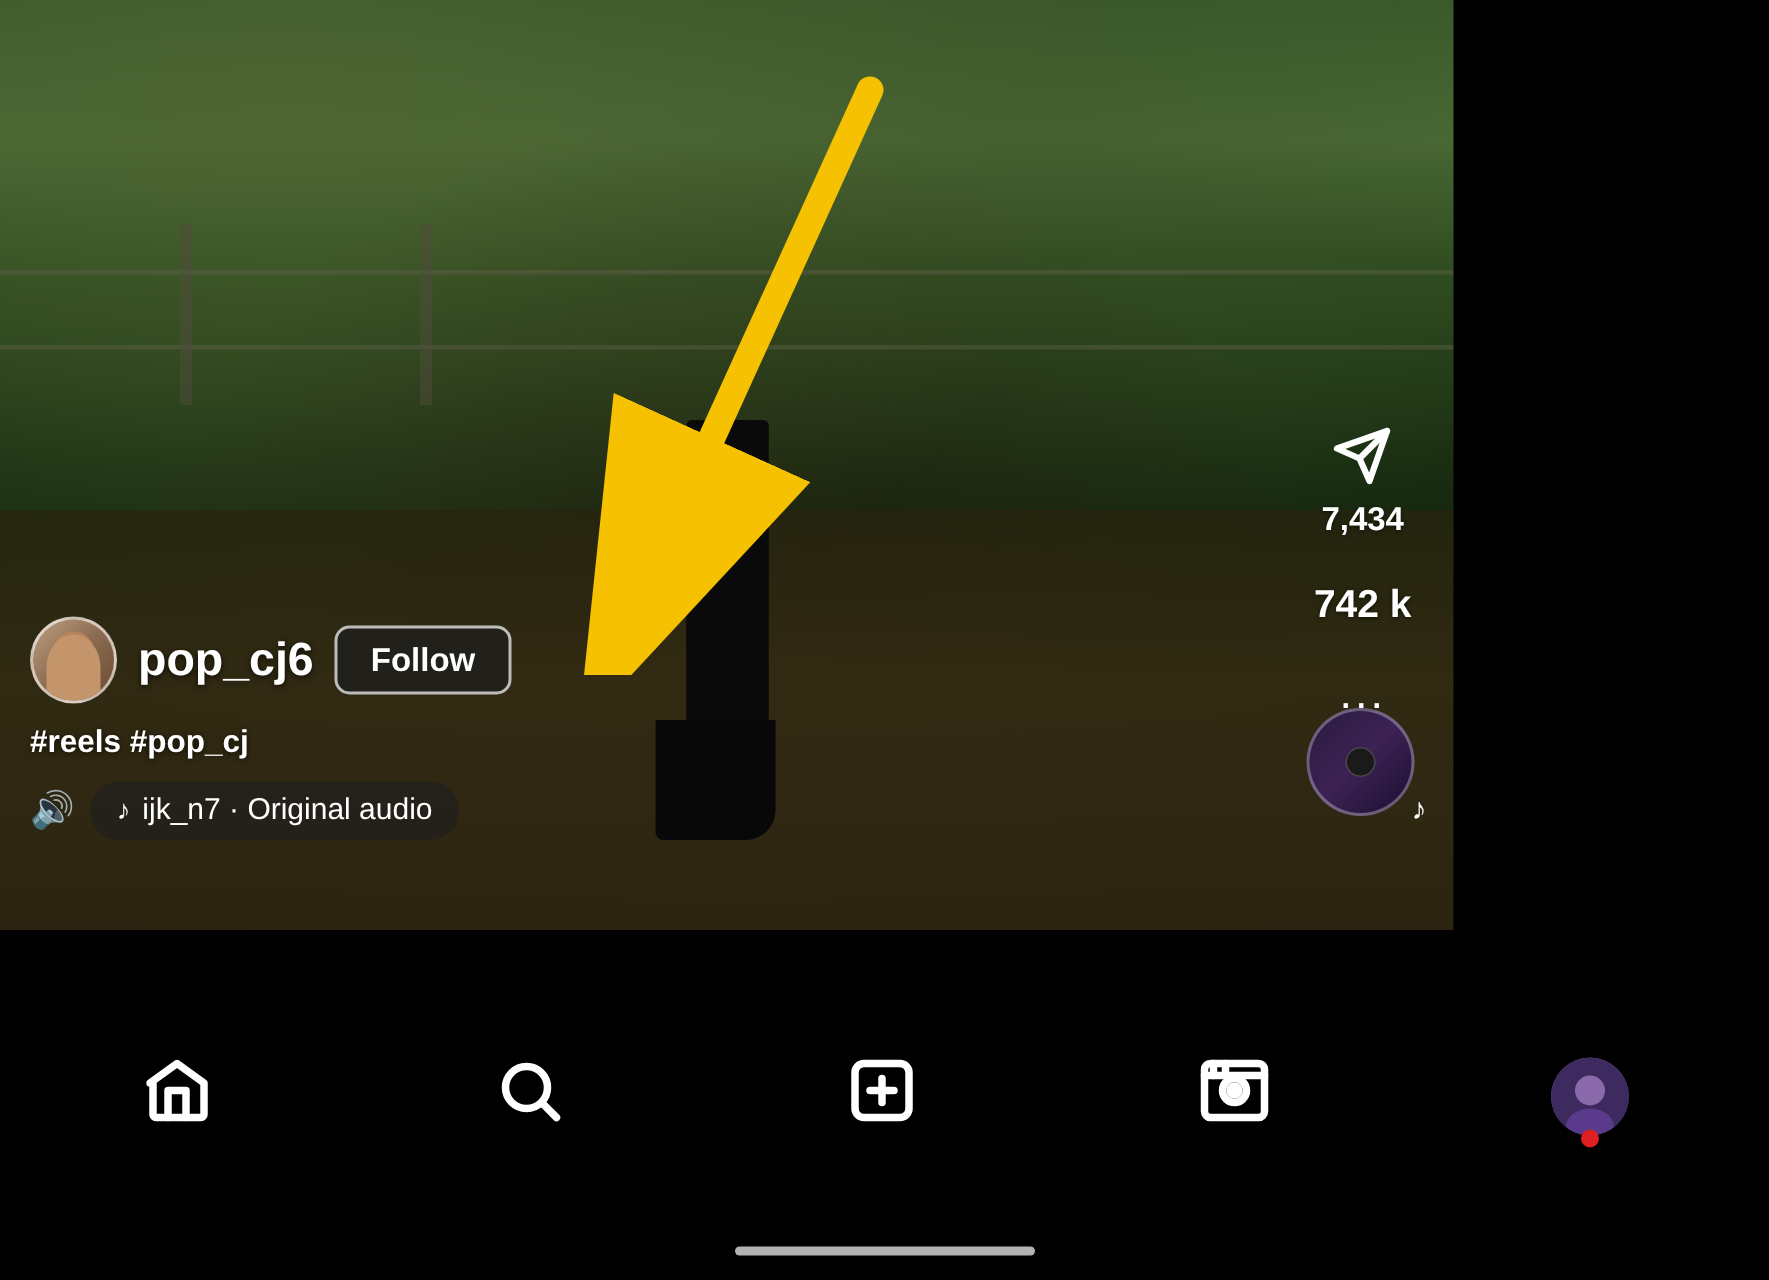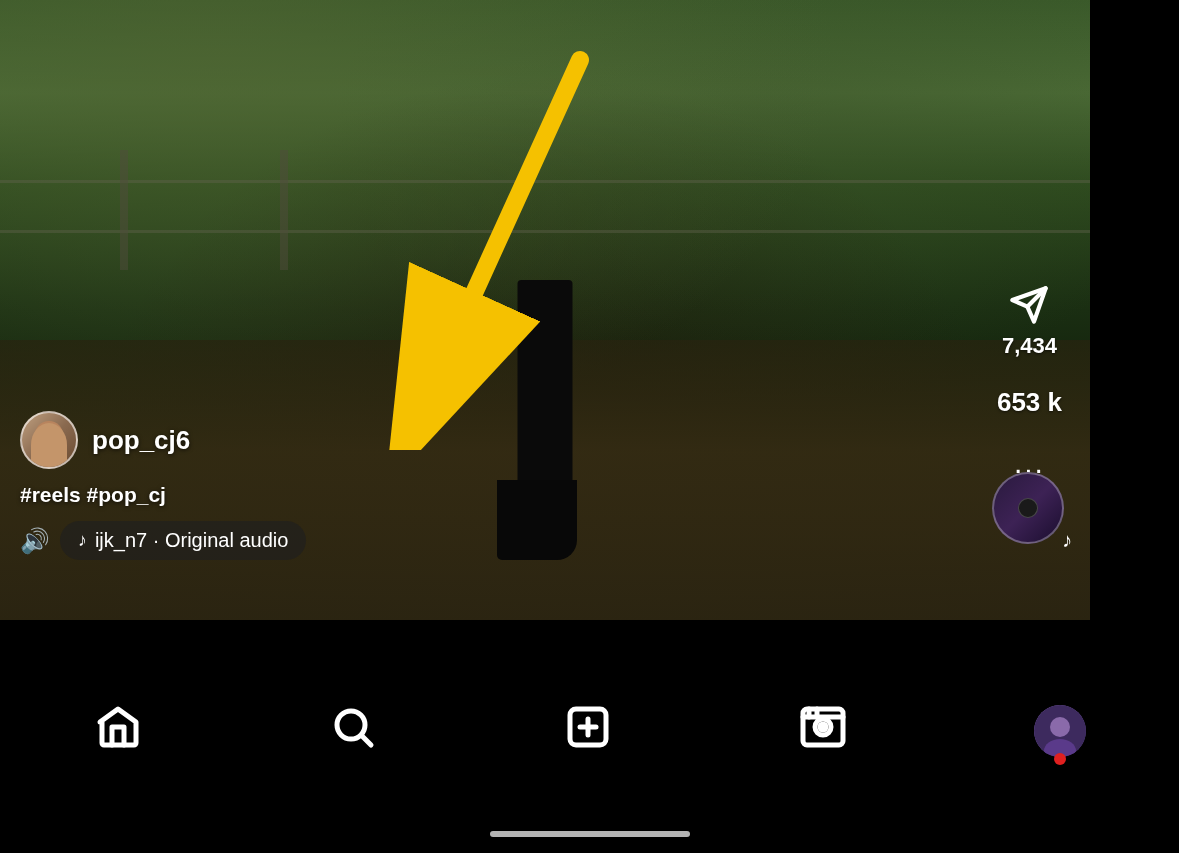--- a/index.html
+++ b/index.html
@@ -11,21 +11,21 @@
       font-family: -apple-system, BlinkMacSystemFont, 'Helvetica Neue', Arial, sans-serif;
       overflow: hidden;
       position: relative;
     }
 
     
     .video-area {
       position: absolute;
       top: 0;
       left: 0;
-      width: 1090px;
+      width: 969px;
       height: 620px;
       background: linear-gradient(
         180deg,
         #3a5a2a 0%,
         #4a6a35 15%,
         #2d4a1e 30%,
         #1a2e12 50%,
         #0d1a08 70%,
         #1a1a0a 85%,
         #111008 100%
@@ -234,21 +234,21 @@
       left: 50%;
       transform: translateX(-50%);
       width: 28px;
       height: 28px;
       background: #b8845e;
       border-radius: 50%;
     }
 
     .username {
       color: #fff;
-      font-size: 26px;
+      font-size: 31px;
       font-weight: 700;
       text-shadow: 0 1px 4px rgba(0,0,0,0.7);
       text-align: right;
     }
 
     .follow-btn {
       background: rgba(30,30,30,0.75);
       color: #fff;
       border: 2px solid rgba(255,255,255,0.7);
       border-radius: 10px;
@@ -420,21 +420,21 @@
       <div class="send-icon">
         <svg viewBox="0 0 24 24">
           <line x1="22" y1="2" x2="11" y2="13"></line>
           <polygon points="22 2 15 22 11 13 2 9 22 2"></polygon>
         </svg>
       </div>
       <span class="action-count">7,434</span>
     </div>
 
     <div class="action-item">
-      <span class="action-count" style="font-size:26px;">653 k</span>
+      <span class="action-count" style="font-size:26px;">742 k</span>
     </div>
 
     <div class="action-item">
       <span class="action-dots">...</span>
     </div>
   </div>
 
   <div class="music-disc">
     <div class="disc-outer">
       <div class="disc-inner"></div>
@@ -442,20 +442,21 @@
     <span class="disc-note">♪</span>
   </div>
 
   <div class="bottom-overlay">
     <div class="user-row">
       <div class="avatar">
         <div class="avatar-head"></div>
         <div class="avatar-face"></div>
       </div>
       <span class="username">pop_cj6</span>
+      <button class="follow-btn">Follow</button>
     </div>
 
     <div class="hashtags">#reels #pop_cj</div>
 
     <div class="audio-row">
       <span class="speaker-icon">🔊</span>
       <div class="audio-pill">
         <span class="music-note-sm">♪</span>
         <span class="audio-text">ijk_n7 · Original audio</span>
       </div>

